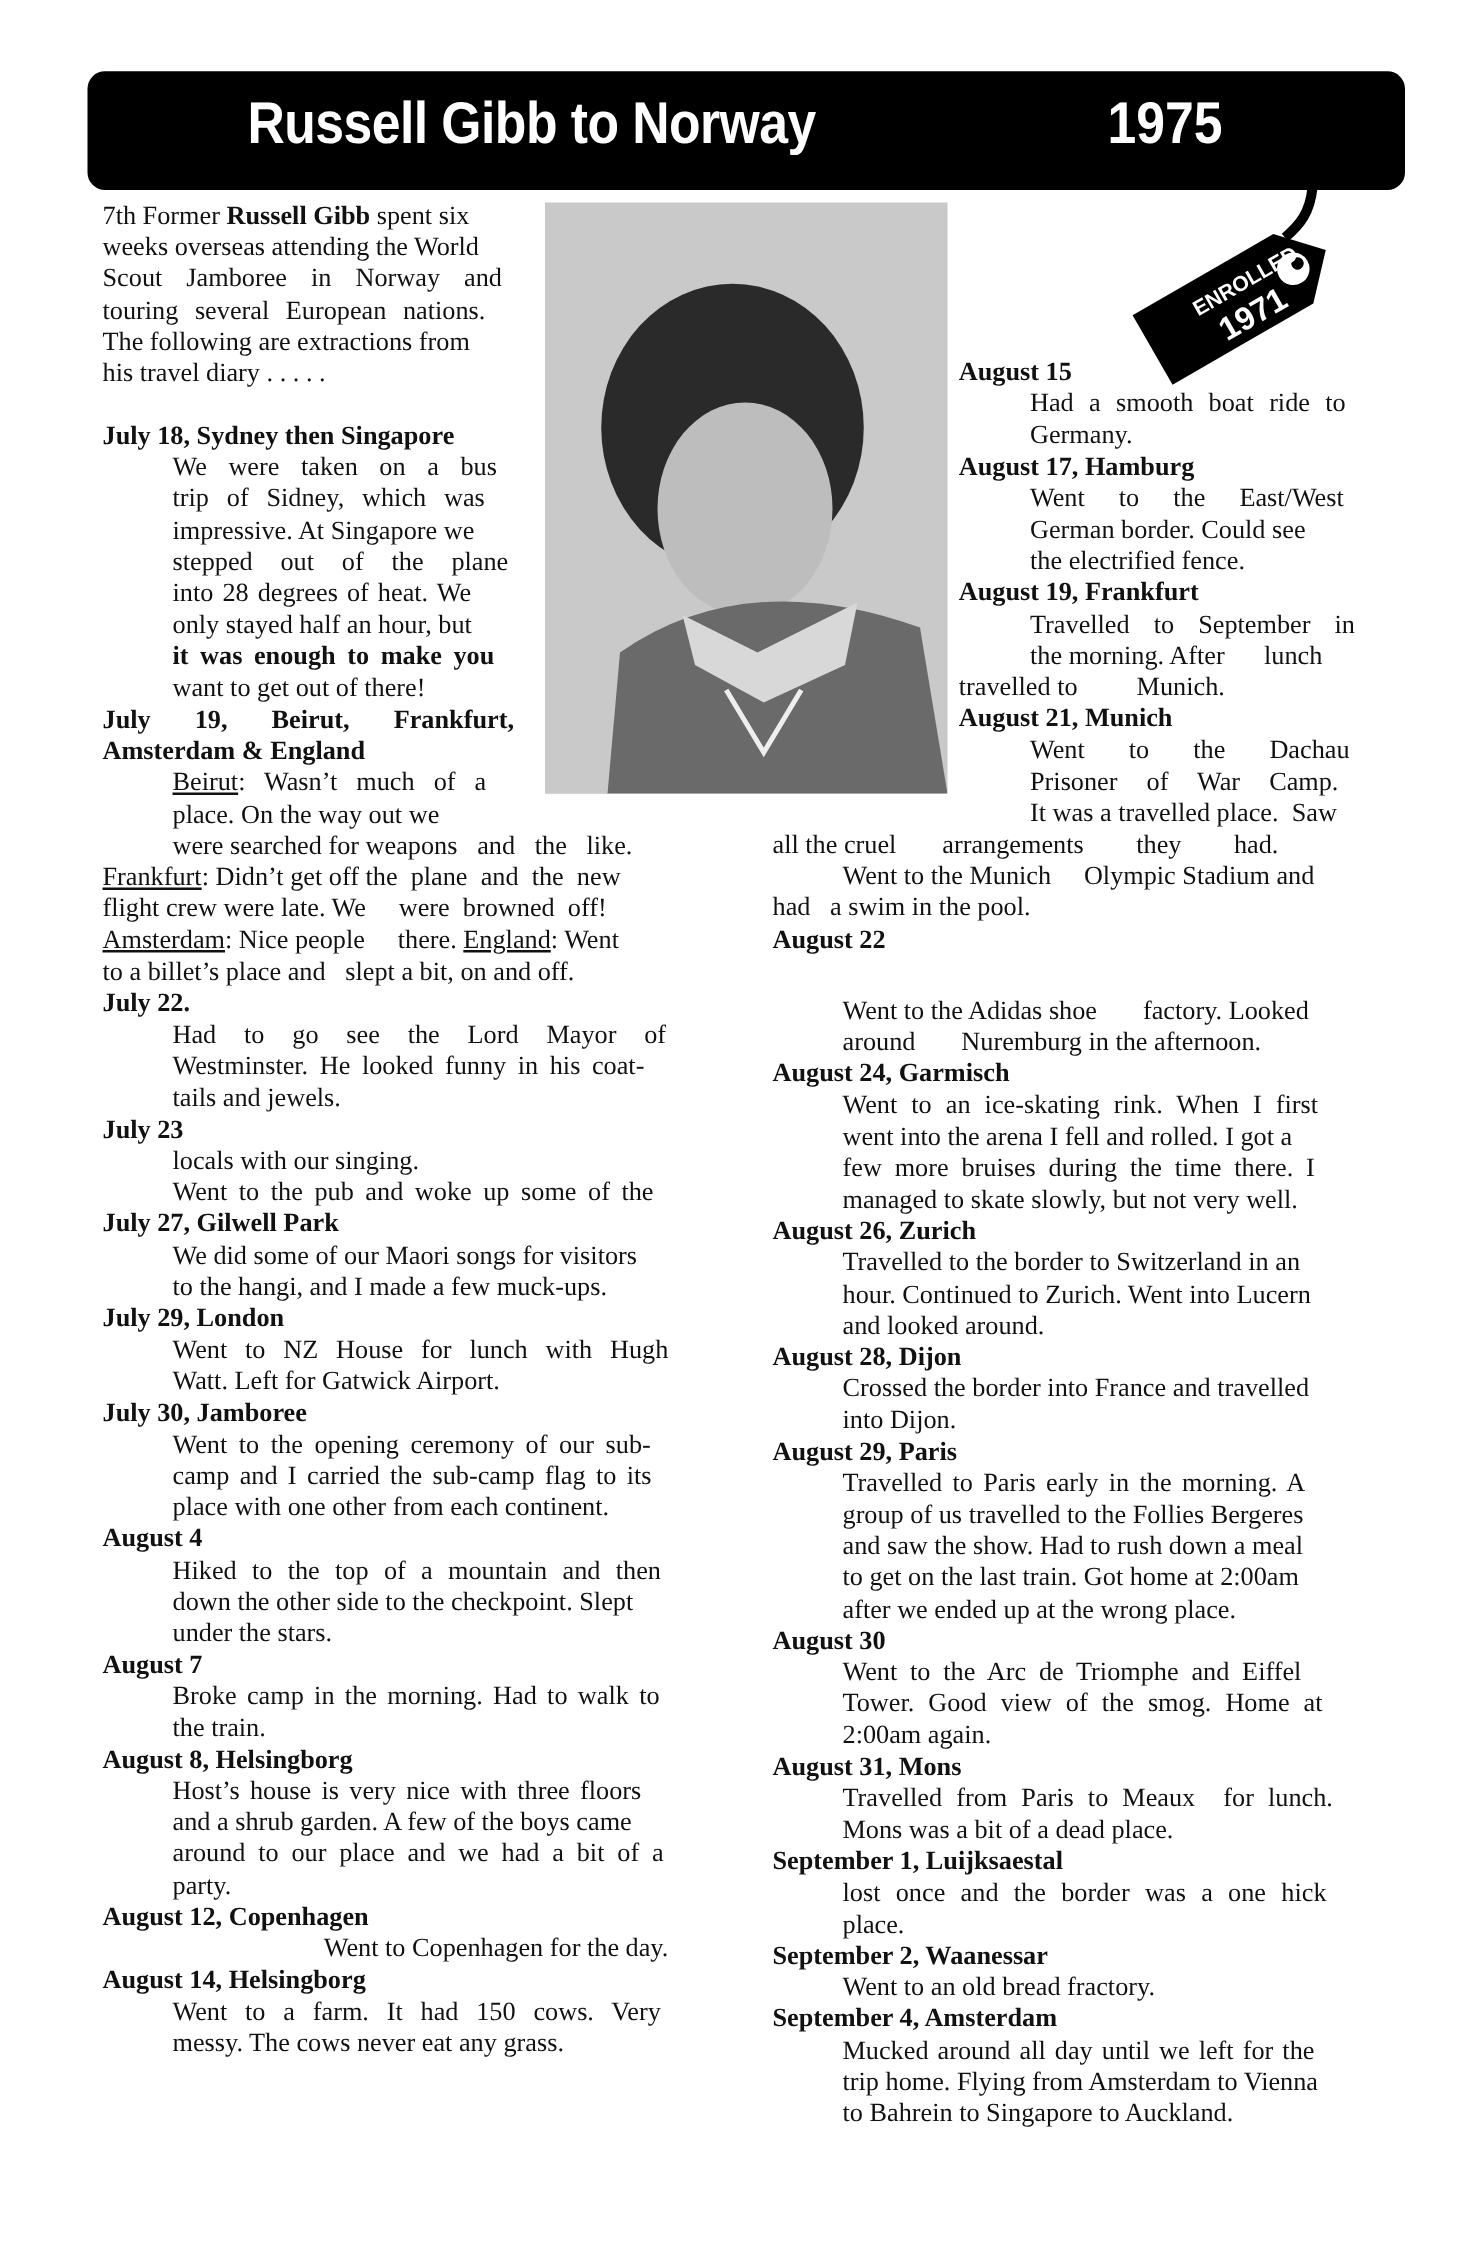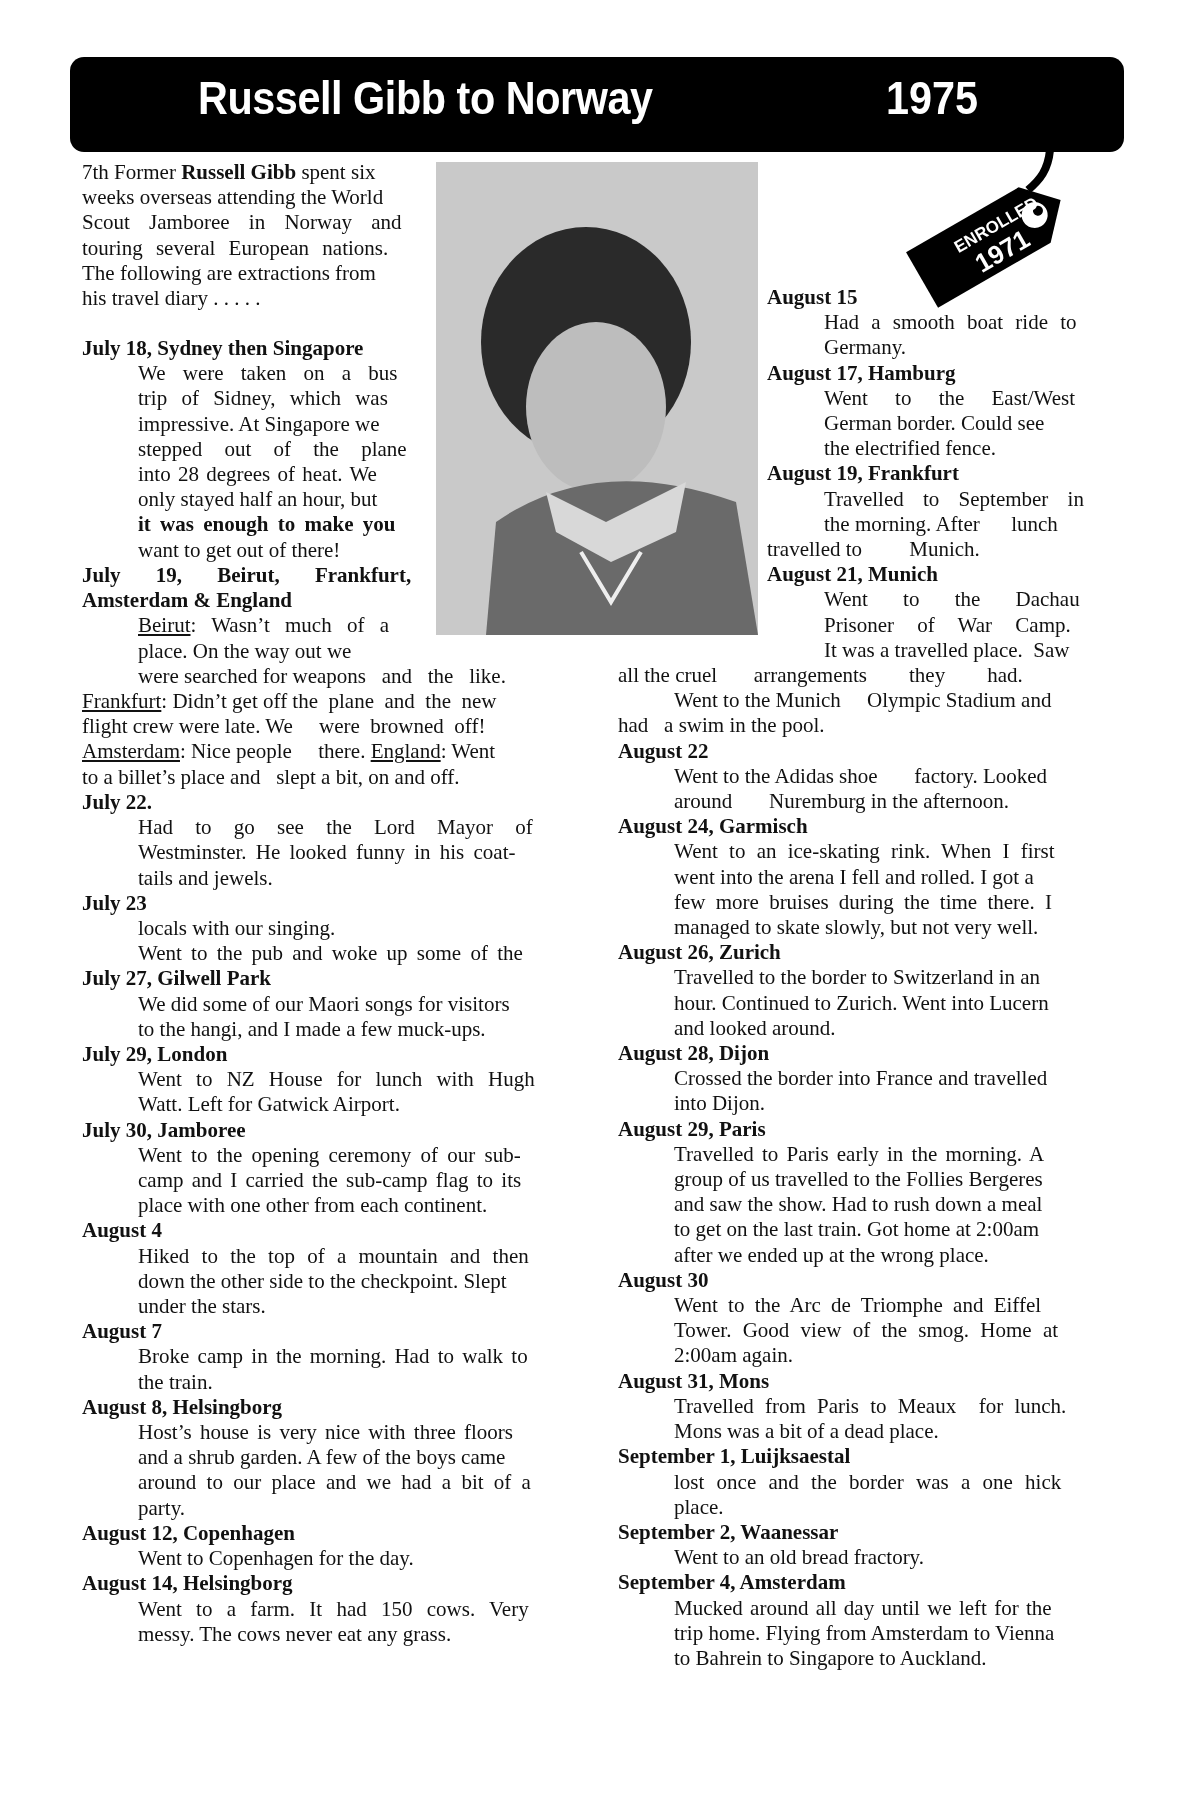--- a/index.html
+++ b/index.html
@@ -126,21 +126,21 @@
     <div>the train.</div>
   </div>
   <div class="b">August 8, Helsingborg</div>
   <div style="padding-left:56px;">
     <div style="word-spacing:3px;">Host’s house is very nice with three floors</div>
     <div>and a shrub garden. A few of the boys came</div>
     <div style="word-spacing:5px;">around to our place and we had a bit of a</div>
     <div>party.</div>
   </div>
   <div class="b">August 12, Copenhagen</div>
-  <div style="padding-left:56px;">
+  <div style="padding-left:56px;text-align:right;">
     <div>Went to Copenhagen for the day.</div>
   </div>
   <div class="b">August 14, Helsingborg</div>
   <div style="padding-left:56px;">
     <div style="word-spacing:9px;">Went to a farm. It had 150 cows. Very</div>
     <div>messy. The cows never eat any grass.</div>
   </div>
 </div>
 
 <div class="txt" style="left:767px; top:285px;">
@@ -168,21 +168,21 @@
     <div style="white-space:pre;">It was a travelled place.  Saw</div>
   </div>
 </div>
 
 <div class="txt" style="left:618px; top:663px;">
   <div style="white-space:pre;">all the cruel       arrangements        they        had.</div>
   <div style="padding-left:56px; white-space:pre;">Went to the Munich     Olympic Stadium and</div>
   <div style="white-space:pre;">had   a swim in the pool.</div>
   <div class="b">August 22</div>
   <div style="padding-left:56px;">
-    <div style="white-space:pre;">Went to the Adidas shoe       factory. Looked</div>
+    <div style="white-space:pre;margin-top:32px;">Went to the Adidas shoe       factory. Looked</div>
     <div style="white-space:pre;">around       Nuremburg in the afternoon.</div>
   </div>
   <div class="b">August 24, Garmisch</div>
   <div style="padding-left:56px;">
     <div style="word-spacing:6px;">Went to an ice-skating rink. When I first</div>
     <div>went into the arena I fell and rolled. I got a</div>
     <div style="word-spacing:5px;">few more bruises during the time there. I</div>
     <div>managed to skate slowly, but not very well.</div>
   </div>
   <div class="b">August 26, Zurich</div>

